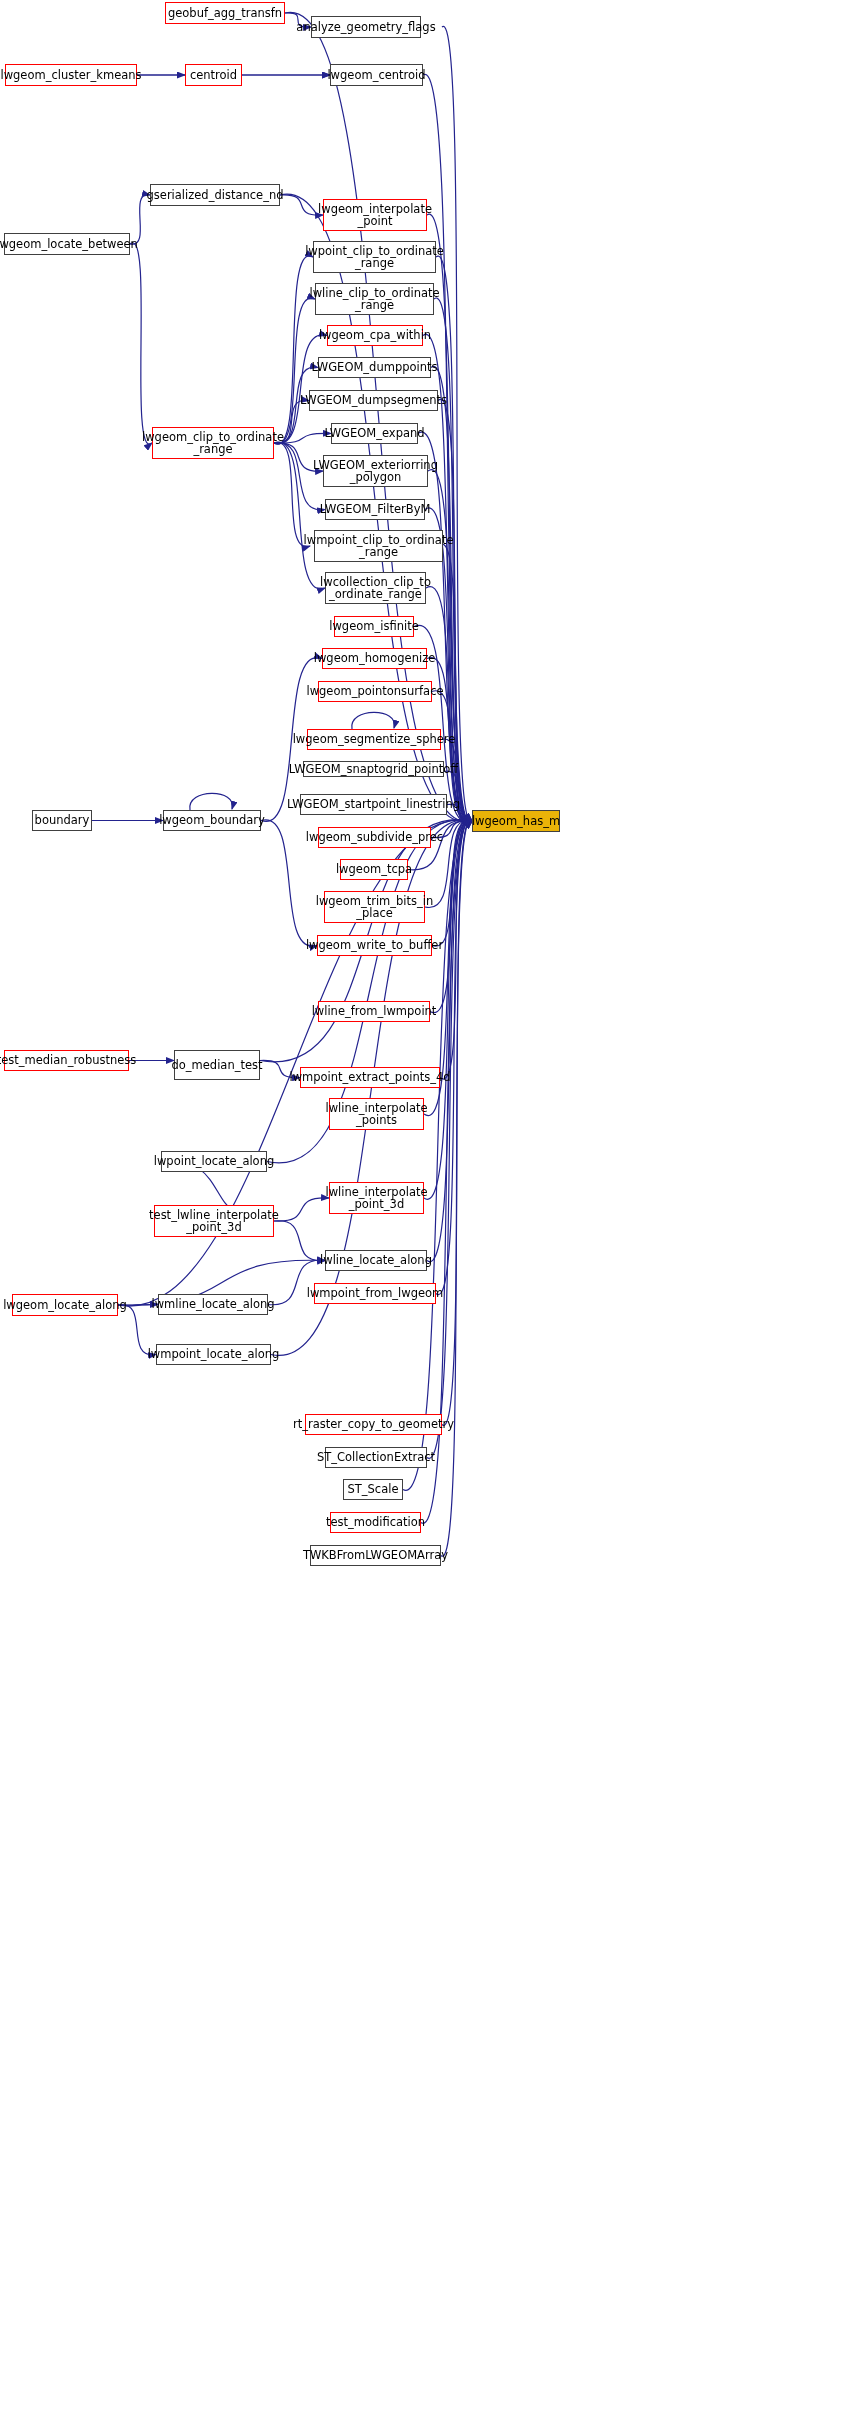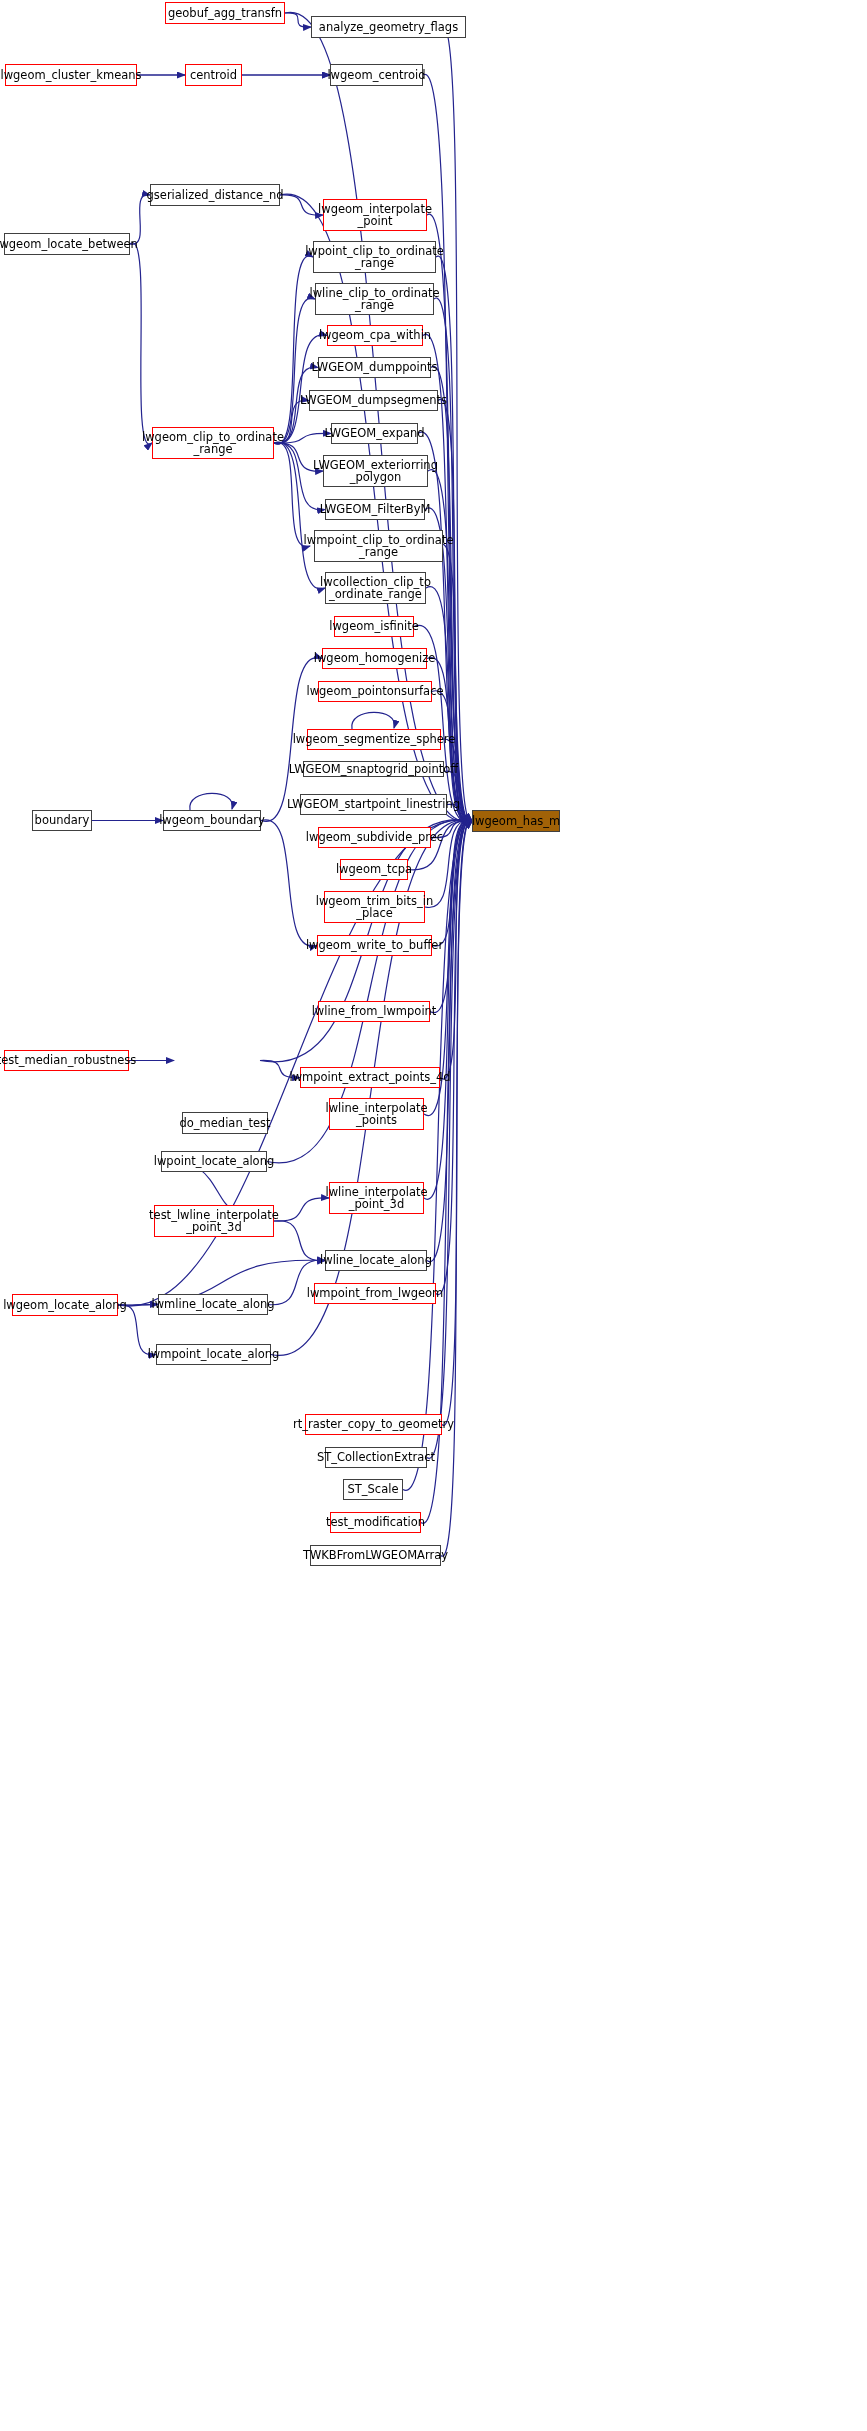--- a/index.html
+++ b/index.html
@@ -5,21 +5,21 @@
   html,body{margin:0;padding:0;background:#ffffff;}
   body{width:867px;height:2431px;position:relative;overflow:hidden;
        font-family:"DejaVu Sans","Liberation Sans",sans-serif;}
   #graph{position:absolute;left:0;top:0;width:867px;height:2431px;}
   svg#edges{position:absolute;left:0;top:0;width:867px;height:2431px;pointer-events:none;}
   .node{position:absolute;box-sizing:border-box;display:flex;align-items:center;
         justify-content:center;text-align:center;background:#ffffff;
         border:1px solid #404040;color:#000000;font-size:11.5px;line-height:12.5px;
         letter-spacing:0px;white-space:pre-line;padding:0 3px;}
   .node.red{border:1px solid #ff0000;}
-  .node.focus{background:#a16207;border:1px solid #404040;}
+  .node.focus{background:#eab308;border:1px solid #404040;}
 </style>
 </head>
 <body>
 
 <div id="graph">
   <svg id="edges" viewBox="0 0 867 2431" xmlns="http://www.w3.org/2000/svg">
     <defs>
       <marker id="arrow" markerWidth="9" markerHeight="7" refX="8" refY="3.5" orient="auto" markerUnits="userSpaceOnUse">
         <path d="M0,0 L9,3.5 L0,7 z" fill="#23238e"></path>
       </marker>
@@ -93,21 +93,21 @@
         <path d="M 271 1354.5 C 393.55 1382.5 349.45 793 472 821" marker-end="url(#arrow)"></path>
         <path d="M 442 1424.5 C 470.5 1452.5 443.5 793 472 821" marker-end="url(#arrow)"></path>
         <path d="M 427 1457.5 C 463.75 1485.5 435.25 793 472 821" marker-end="url(#arrow)"></path>
         <path d="M 403 1489.5 C 452.95 1517.5 422.05 793 472 821" marker-end="url(#arrow)"></path>
         <path d="M 421 1522.5 C 461.05 1550.5 431.95 793 472 821" marker-end="url(#arrow)"></path>
         <path d="M 441 1555.5 C 470.05 1583.5 442.95 793 472 821" marker-end="url(#arrow)"></path>
       </g>
   </svg>
   <div id="node-layer">
       <div class="node red" style="left: 165px; top: 2px; width: 120px; height: 22px;">geobuf_agg_transfn</div>
-      <div class="node" style="left: 311px; top: 16px; width: 155px; height: 22px;">analyze_geometry_flags</div>
+      <div class="node" style="left: 311px; top: 16px; width: 110px; height: 22px;">analyze_geometry_flags</div>
       <div class="node red" style="left: 5px; top: 64px; width: 132px; height: 22px;">lwgeom_cluster_kmeans</div>
       <div class="node red" style="left: 185px; top: 64px; width: 57px; height: 22px;">centroid</div>
       <div class="node" style="left: 330px; top: 64px; width: 93px; height: 22px;">lwgeom_centroid</div>
       <div class="node" style="left: 150px; top: 184px; width: 130px; height: 22px;">gserialized_distance_nd</div>
       <div class="node red" style="left: 323px; top: 199px; width: 104px; height: 32px;">lwgeom_interpolate
 _point</div>
       <div class="node" style="left: 4px; top: 233px; width: 126px; height: 22px;">lwgeom_locate_between</div>
       <div class="node" style="left: 313px; top: 241px; width: 123px; height: 32px;">lwpoint_clip_to_ordinate
 _range</div>
       <div class="node" style="left: 315px; top: 283px; width: 119px; height: 32px;">lwline_clip_to_ordinate
@@ -133,21 +133,21 @@
       <div class="node" style="left: 300px; top: 794px; width: 147px; height: 21px;">LWGEOM_startpoint_linestring</div>
       <div class="node red" style="left: 318px; top: 827px; width: 113px; height: 21px;">lwgeom_subdivide_prec</div>
       <div class="node red" style="left: 340px; top: 859px; width: 68px; height: 21px;">lwgeom_tcpa</div>
       <div class="node red" style="left: 324px; top: 891px; width: 101px; height: 32px;">lwgeom_trim_bits_in
 _place</div>
       <div class="node red" style="left: 317px; top: 935px; width: 115px; height: 21px;">lwgeom_write_to_buffer</div>
       <div class="node" style="left: 32px; top: 810px; width: 60px; height: 21px;">boundary</div>
       <div class="node" style="left: 163px; top: 810px; width: 98px; height: 21px;">lwgeom_boundary</div>
       <div class="node red" style="left: 318px; top: 1001px; width: 112px; height: 21px;">lwline_from_lwmpoint</div>
       <div class="node red" style="left: 4px; top: 1050px; width: 125px; height: 21px;">test_median_robustness</div>
-      <div class="node" style="left: 174px; top: 1112px; width: 86px; height: 22px; margin-left: 8px;">do_median_test</div>
+      <div class="node" style="left: 174px; top: 1050px; width: 86px; height: 30px;">do_median_test</div>
       <div class="node red" style="left: 300px; top: 1067px; width: 140px; height: 21px;">lwmpoint_extract_points_4d</div>
       <div class="node red" style="left: 329px; top: 1098px; width: 95px; height: 32px;">lwline_interpolate
 _points</div>
       <div class="node" style="left: 161px; top: 1151px; width: 106px; height: 21px;">lwpoint_locate_along</div>
       <div class="node red" style="left: 329px; top: 1182px; width: 95px; height: 32px;">lwline_interpolate
 _point_3d</div>
       <div class="node red" style="left: 154px; top: 1205px; width: 120px; height: 32px;">test_lwline_interpolate
 _point_3d</div>
       <div class="node" style="left: 325px; top: 1250px; width: 102px; height: 21px;">lwline_locate_along</div>
       <div class="node red" style="left: 314px; top: 1283px; width: 122px; height: 21px;">lwmpoint_from_lwgeom</div>

